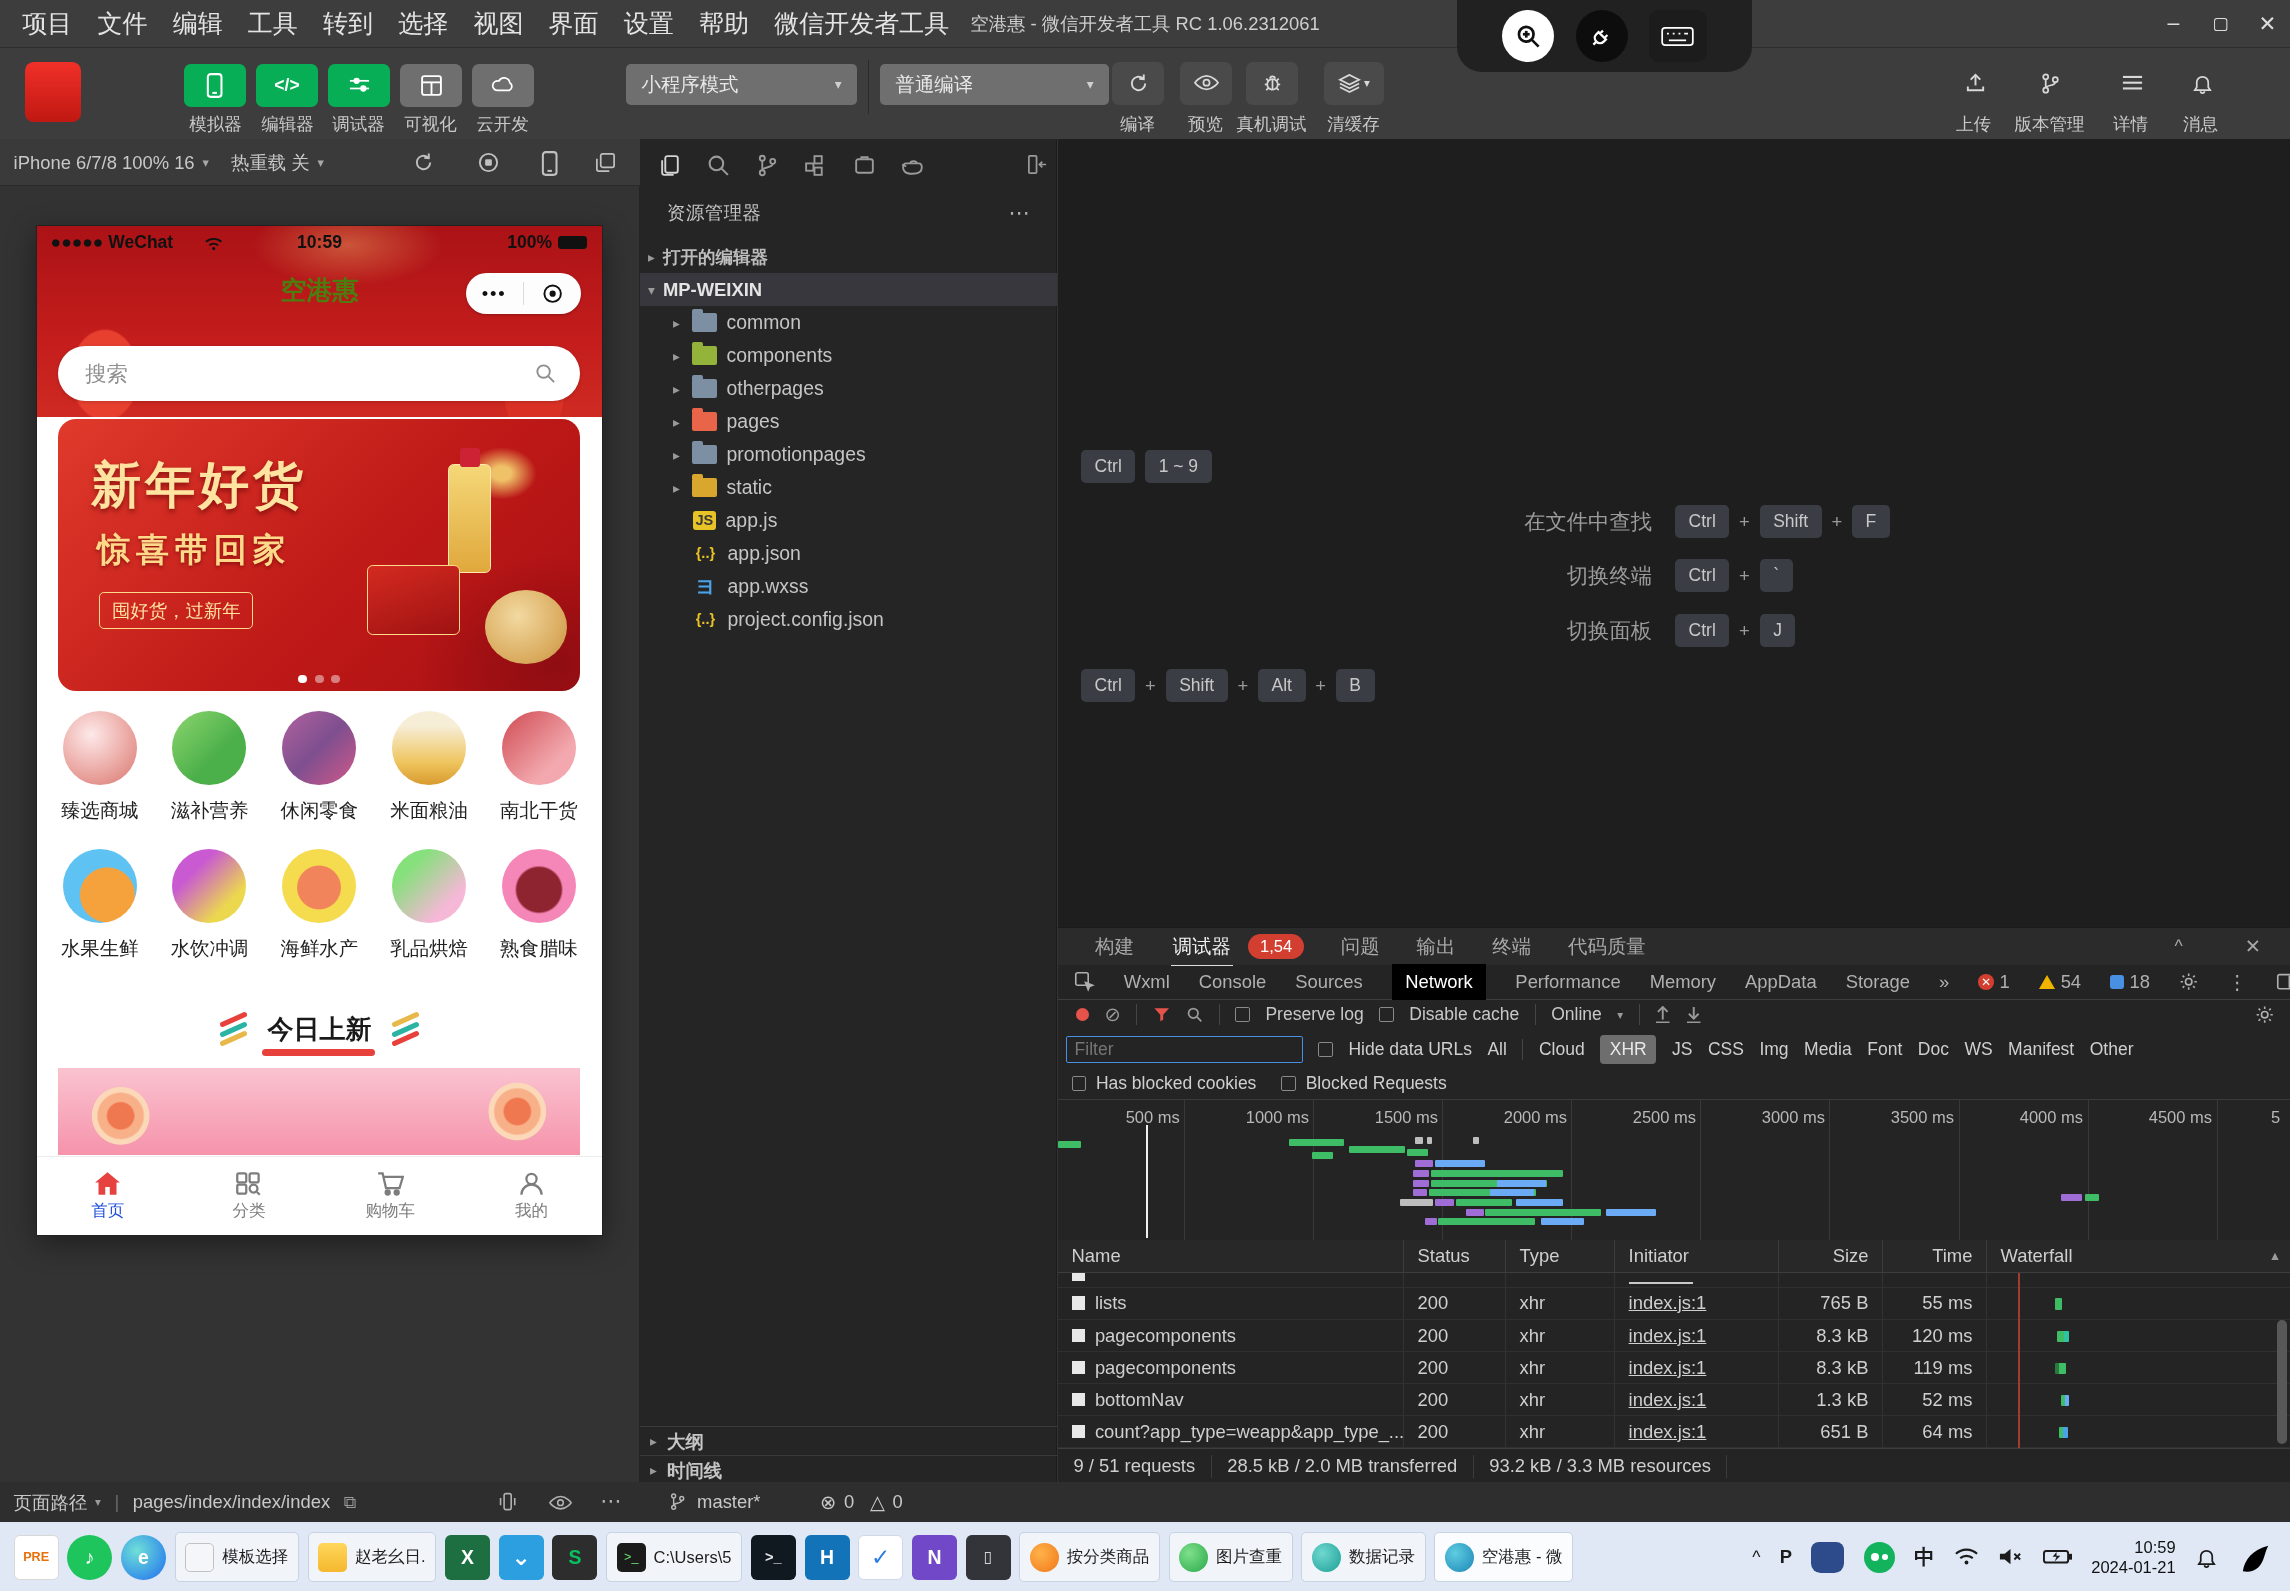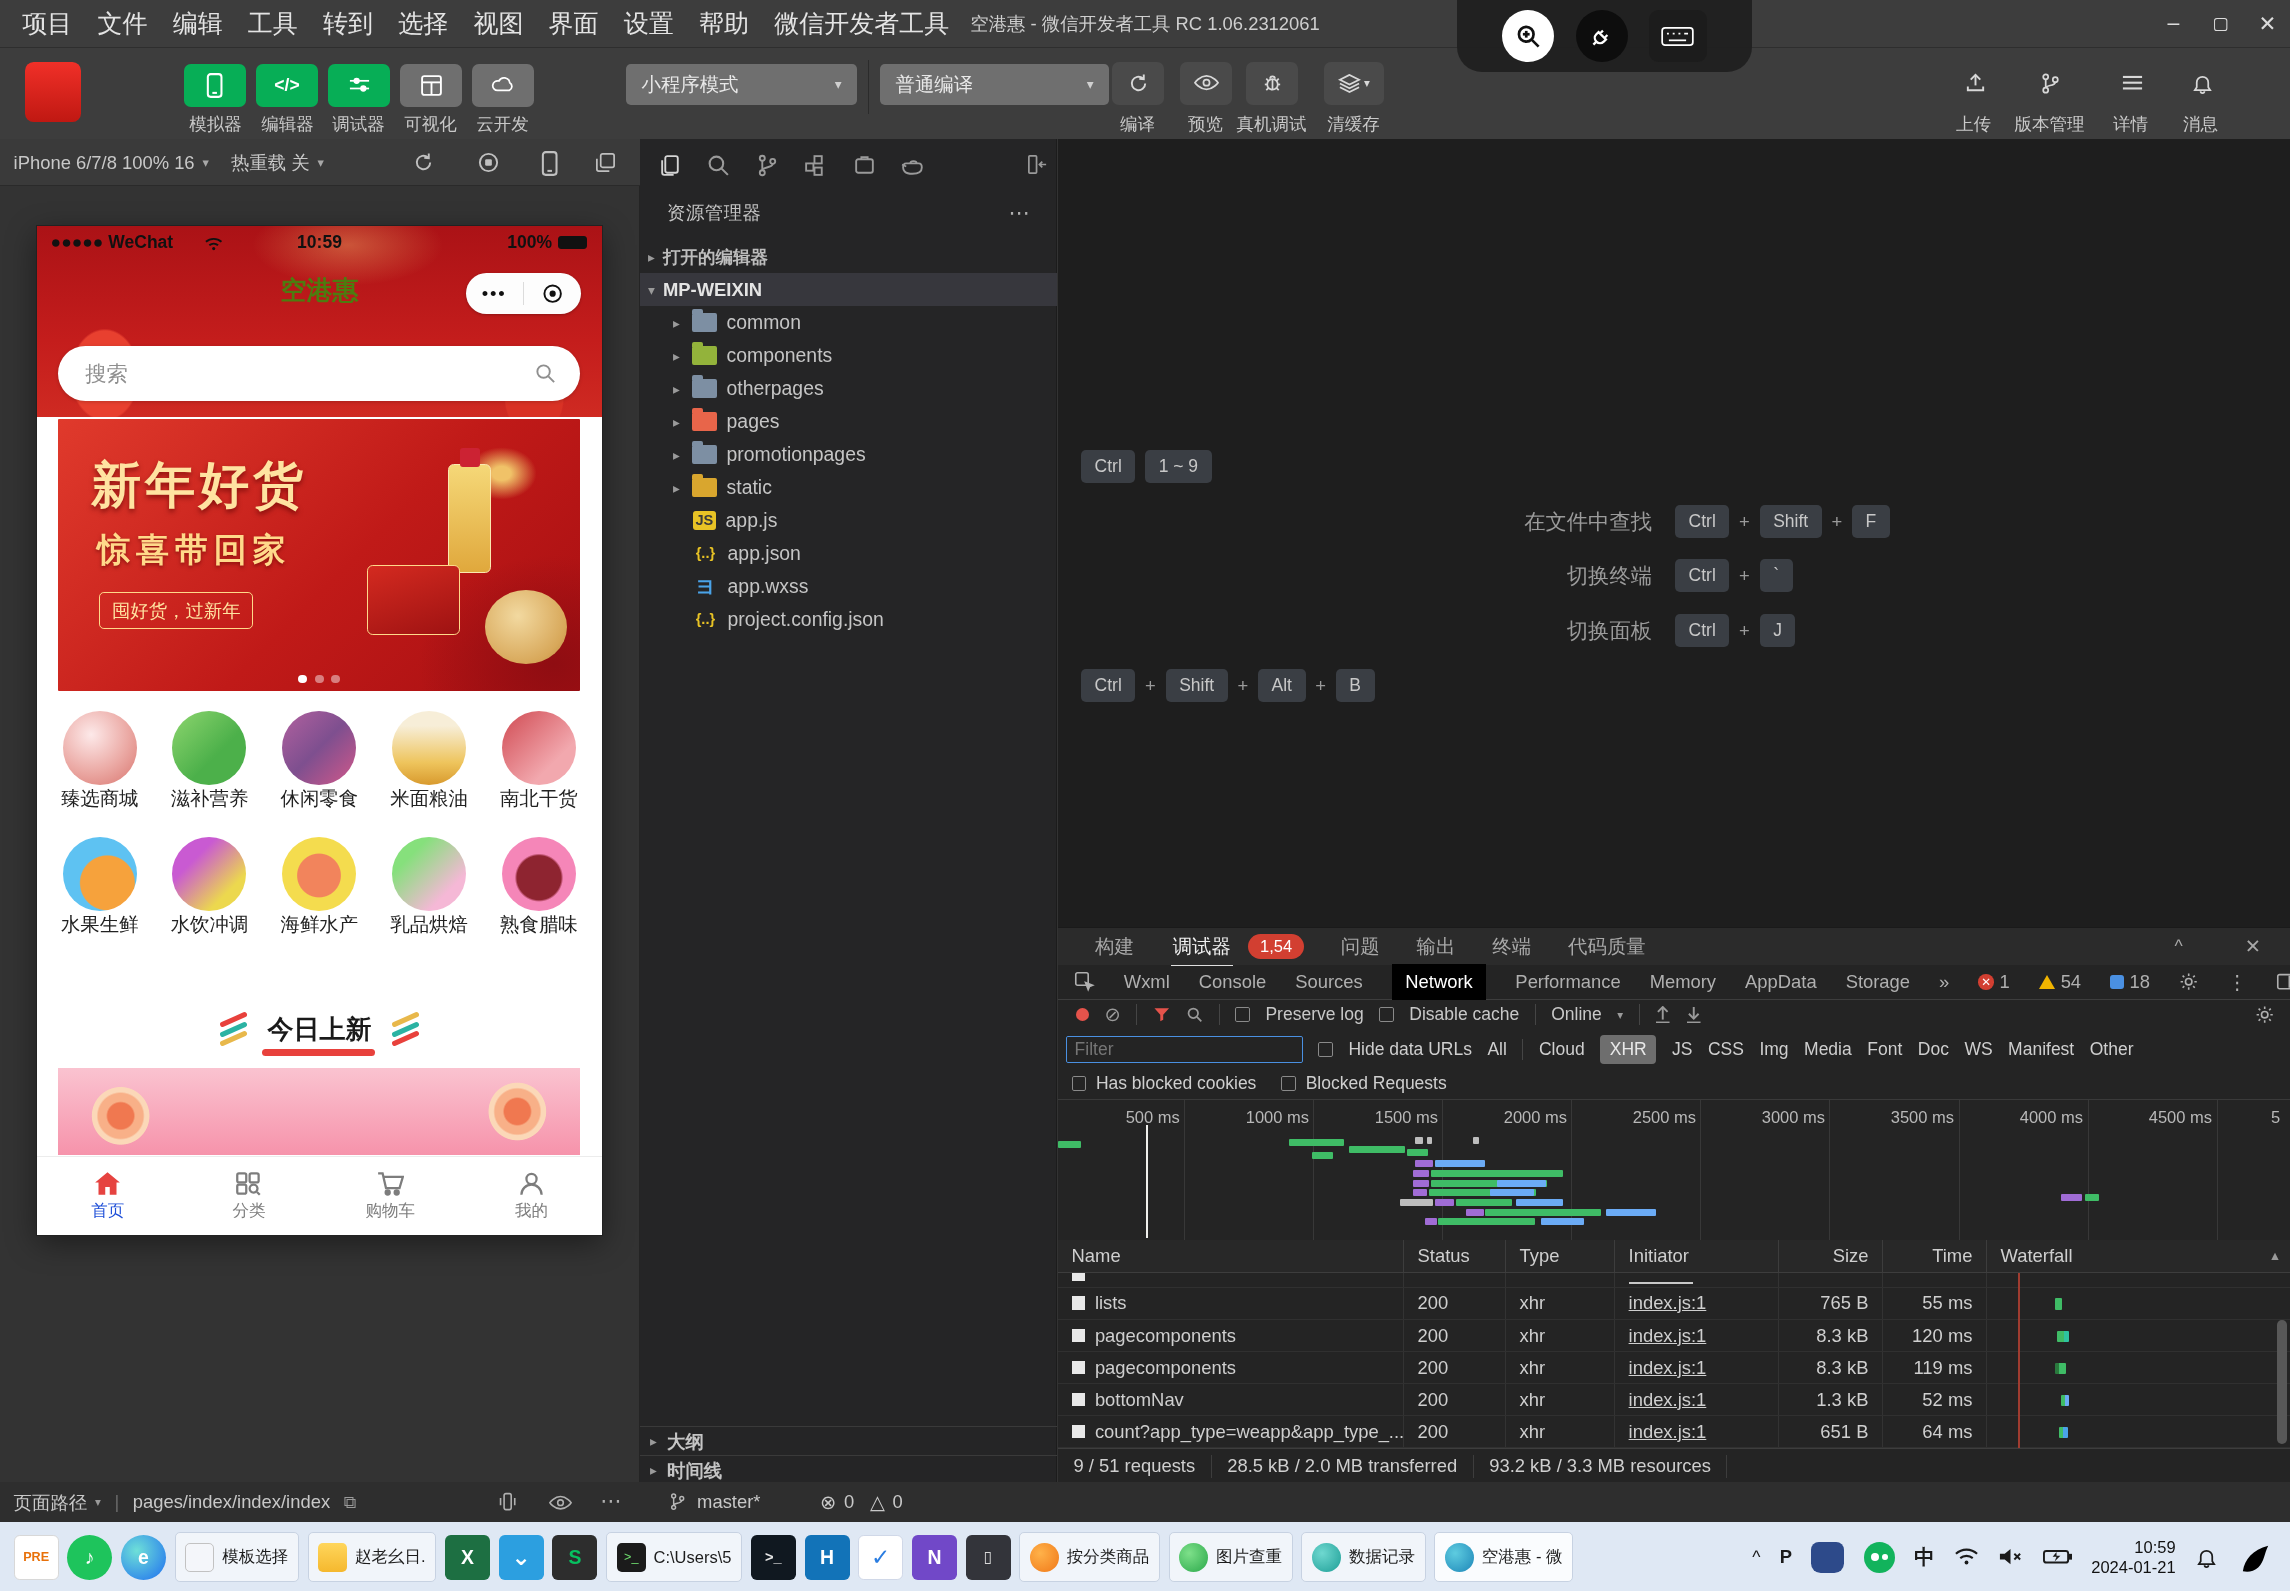--- a/index.html
+++ b/index.html
@@ -39,32 +39,32 @@
   #phone{position:absolute;left:37px;top:87px;width:565px;height:1009px;background:#fff;box-shadow:0 0 0 1px #222,0 7.8px 29px rgba(0,0,0,.45);overflow:hidden}
   #phead{position:absolute;left:0;top:0;width:565px;height:191px;background:
     radial-gradient(87px 116px at 12% 78%,#e8402f 0 38%,transparent 40%),
     radial-gradient(68px 87px at 88% 90%,#d93225 0 42%,transparent 44%),
     radial-gradient(136px 58px at 55% 10%,rgba(255,205,120,.35),transparent 70%),
     linear-gradient(180deg,#ab1216,#c41d1c 60%,#cf2a22)}
   #pstatus{position:absolute;left:0;top:5.8px;width:565px;height:27px;color:#111;font-size:17.5px;font-weight:bold}
   #ptitle{position:absolute;left:0;top:47px;width:565px;text-align:center;font-size:26px;font-weight:bold;color:#4d7c0f}
   #capsule{position:absolute;right:21.3px;top:47px;width:115px;height:41px;background:#fdfdfd;border-radius:20.4px;display:flex;align-items:center;box-shadow:0 1px 2.9px rgba(0,0,0,.25)}
   #psearch{position:absolute;left:21.3px;top:120px;width:522px;height:55px;background:#fff;border-radius:28px;display:flex;align-items:center;color:#8f8f8f;font-size:21.3px;box-shadow:0 1px 3.9px rgba(0,0,0,.18)}
-  #banner{position:absolute;left:21.3px;top:193px;width:522px;height:272px;border-radius:1px;overflow:hidden;background:
+  #banner{position:absolute;left:21.3px;top:193px;width:522px;height:272px;border-radius:18px;overflow:hidden;background:
     radial-gradient(116px 87px at 85% 20%,#f0c268 0 8%,transparent 30%),
     radial-gradient(194px 155px at 95% 90%,#8f0d12,transparent 70%),
     linear-gradient(135deg,#e03a2c,#c01a18 55%,#a80f12)}
   .bprod{position:absolute;border-radius:5.8px}
   #bdots{position:absolute;left:0;bottom:7.8px;width:522px;display:flex;justify-content:center;gap:7.8px}
   #bdots i{width:8.7px;height:8.7px;border-radius:50%;background:rgba(255,255,255,.45)}
   #bdots i.on{background:#fff}
   #cats{position:absolute;left:7.8px;top:485px;width:549px;display:grid;grid-template-columns:repeat(5,1fr);row-gap:25px;justify-items:center}
   .cat{display:flex;flex-direction:column;align-items:center;width:103px}
   .cicon{width:74px;height:74px;border-radius:50%}
-  .clabel{margin-top:0;font-size:19.4px;color:#222;white-space:nowrap}
+  .clabel{margin-top:12px;font-size:19.4px;color:#222;white-space:nowrap}
   .c0{background:radial-gradient(circle at 38% 32%,#fde9e9,#eba9a4 55%,#d8736c)}
   .c1{background:linear-gradient(135deg,#8ed66f,#4cb04a 60%),#4cb04a;background-blend-mode:normal}
   .c2{background:linear-gradient(135deg,#b2619f,#7e4f8f 50%,#d2588a)}
   .c3{background:linear-gradient(180deg,#f7eed8 20%,#eec45c 70%,#d89a2e)}
   .c4{background:linear-gradient(135deg,#d04a52,#f2a8ae 70%)}
   .c5{background:radial-gradient(circle at 60% 62%,#f6a23c 0 42%,#5ec2f2 44%)}
   .c6{background:linear-gradient(135deg,#c95ad2 30%,#ecd84e 75%)}
   .c7{background:radial-gradient(circle at 50% 52%,#f2845c 0 40%,#f4dc4e 42%)}
   .c8{background:linear-gradient(135deg,#86e07c 25%,#f5b8d6 75%)}
   .c9{background:radial-gradient(circle at 50% 55%,#8e2430 0 40%,#f586b8 44%)}

